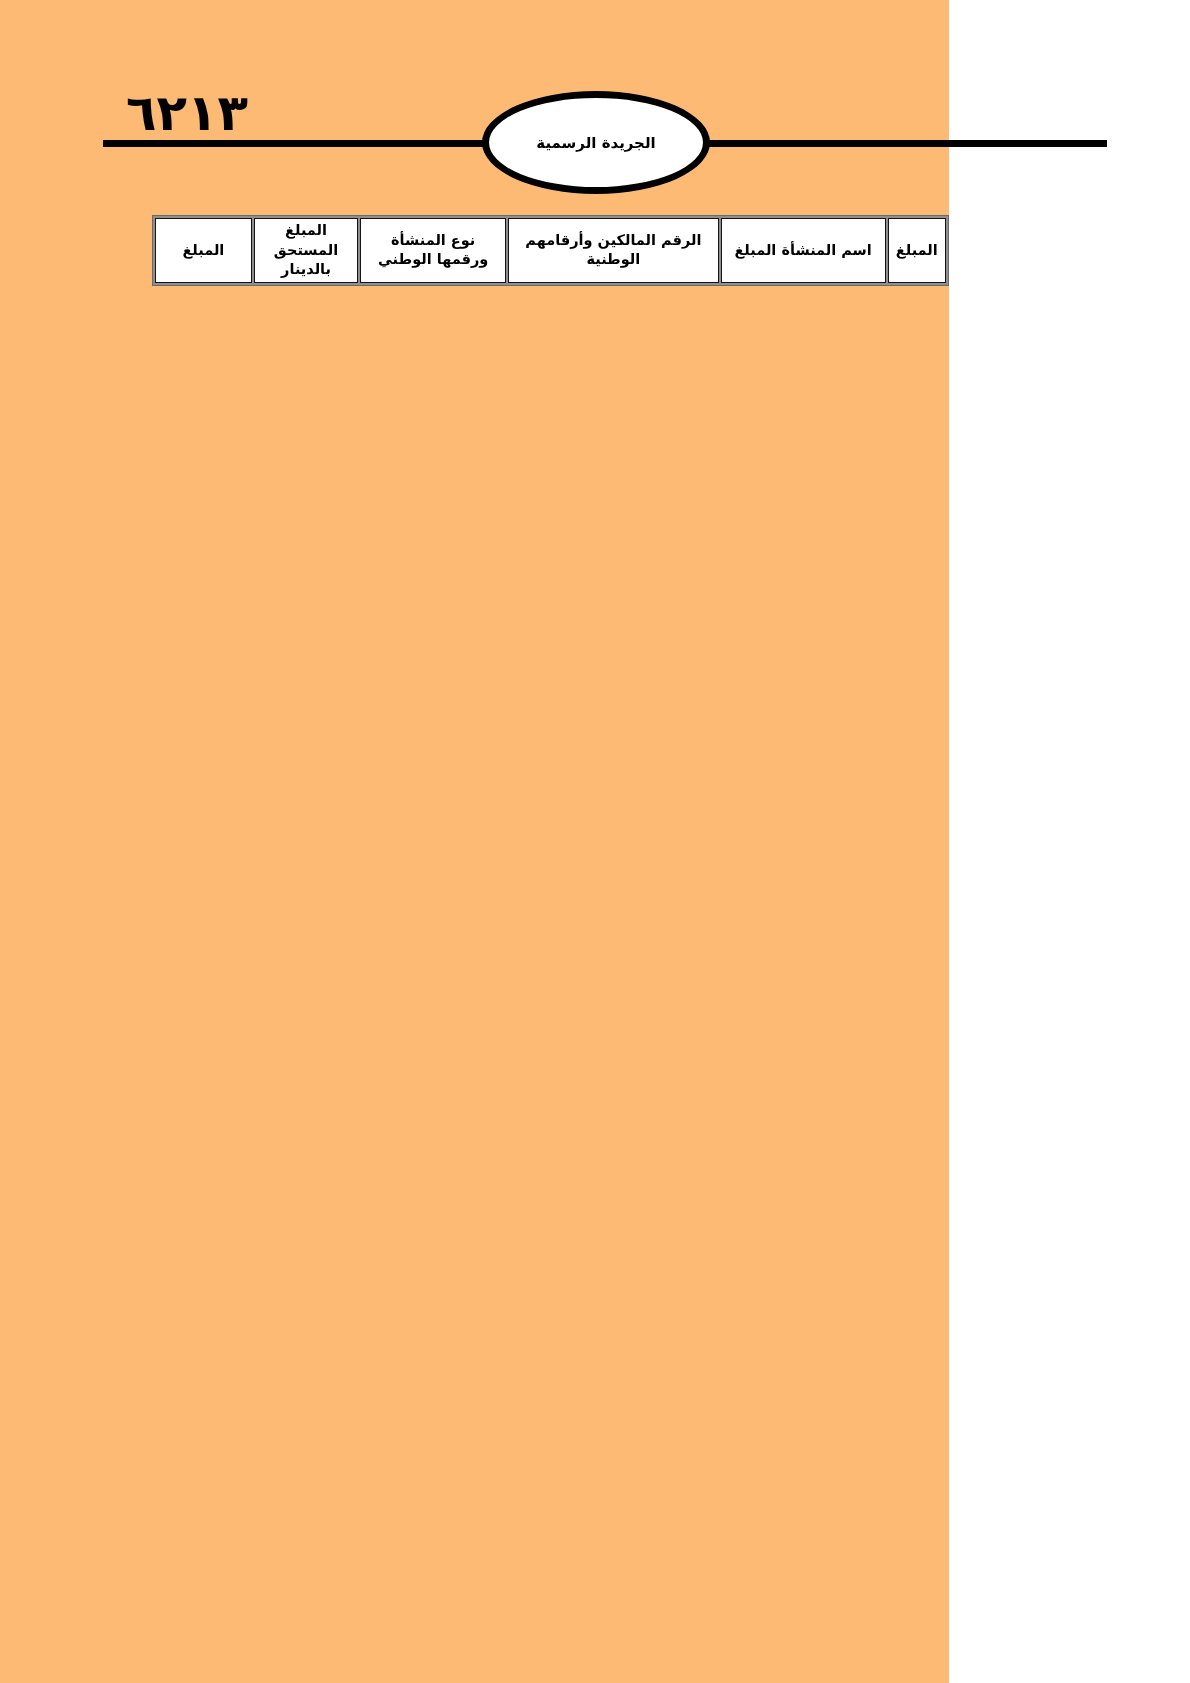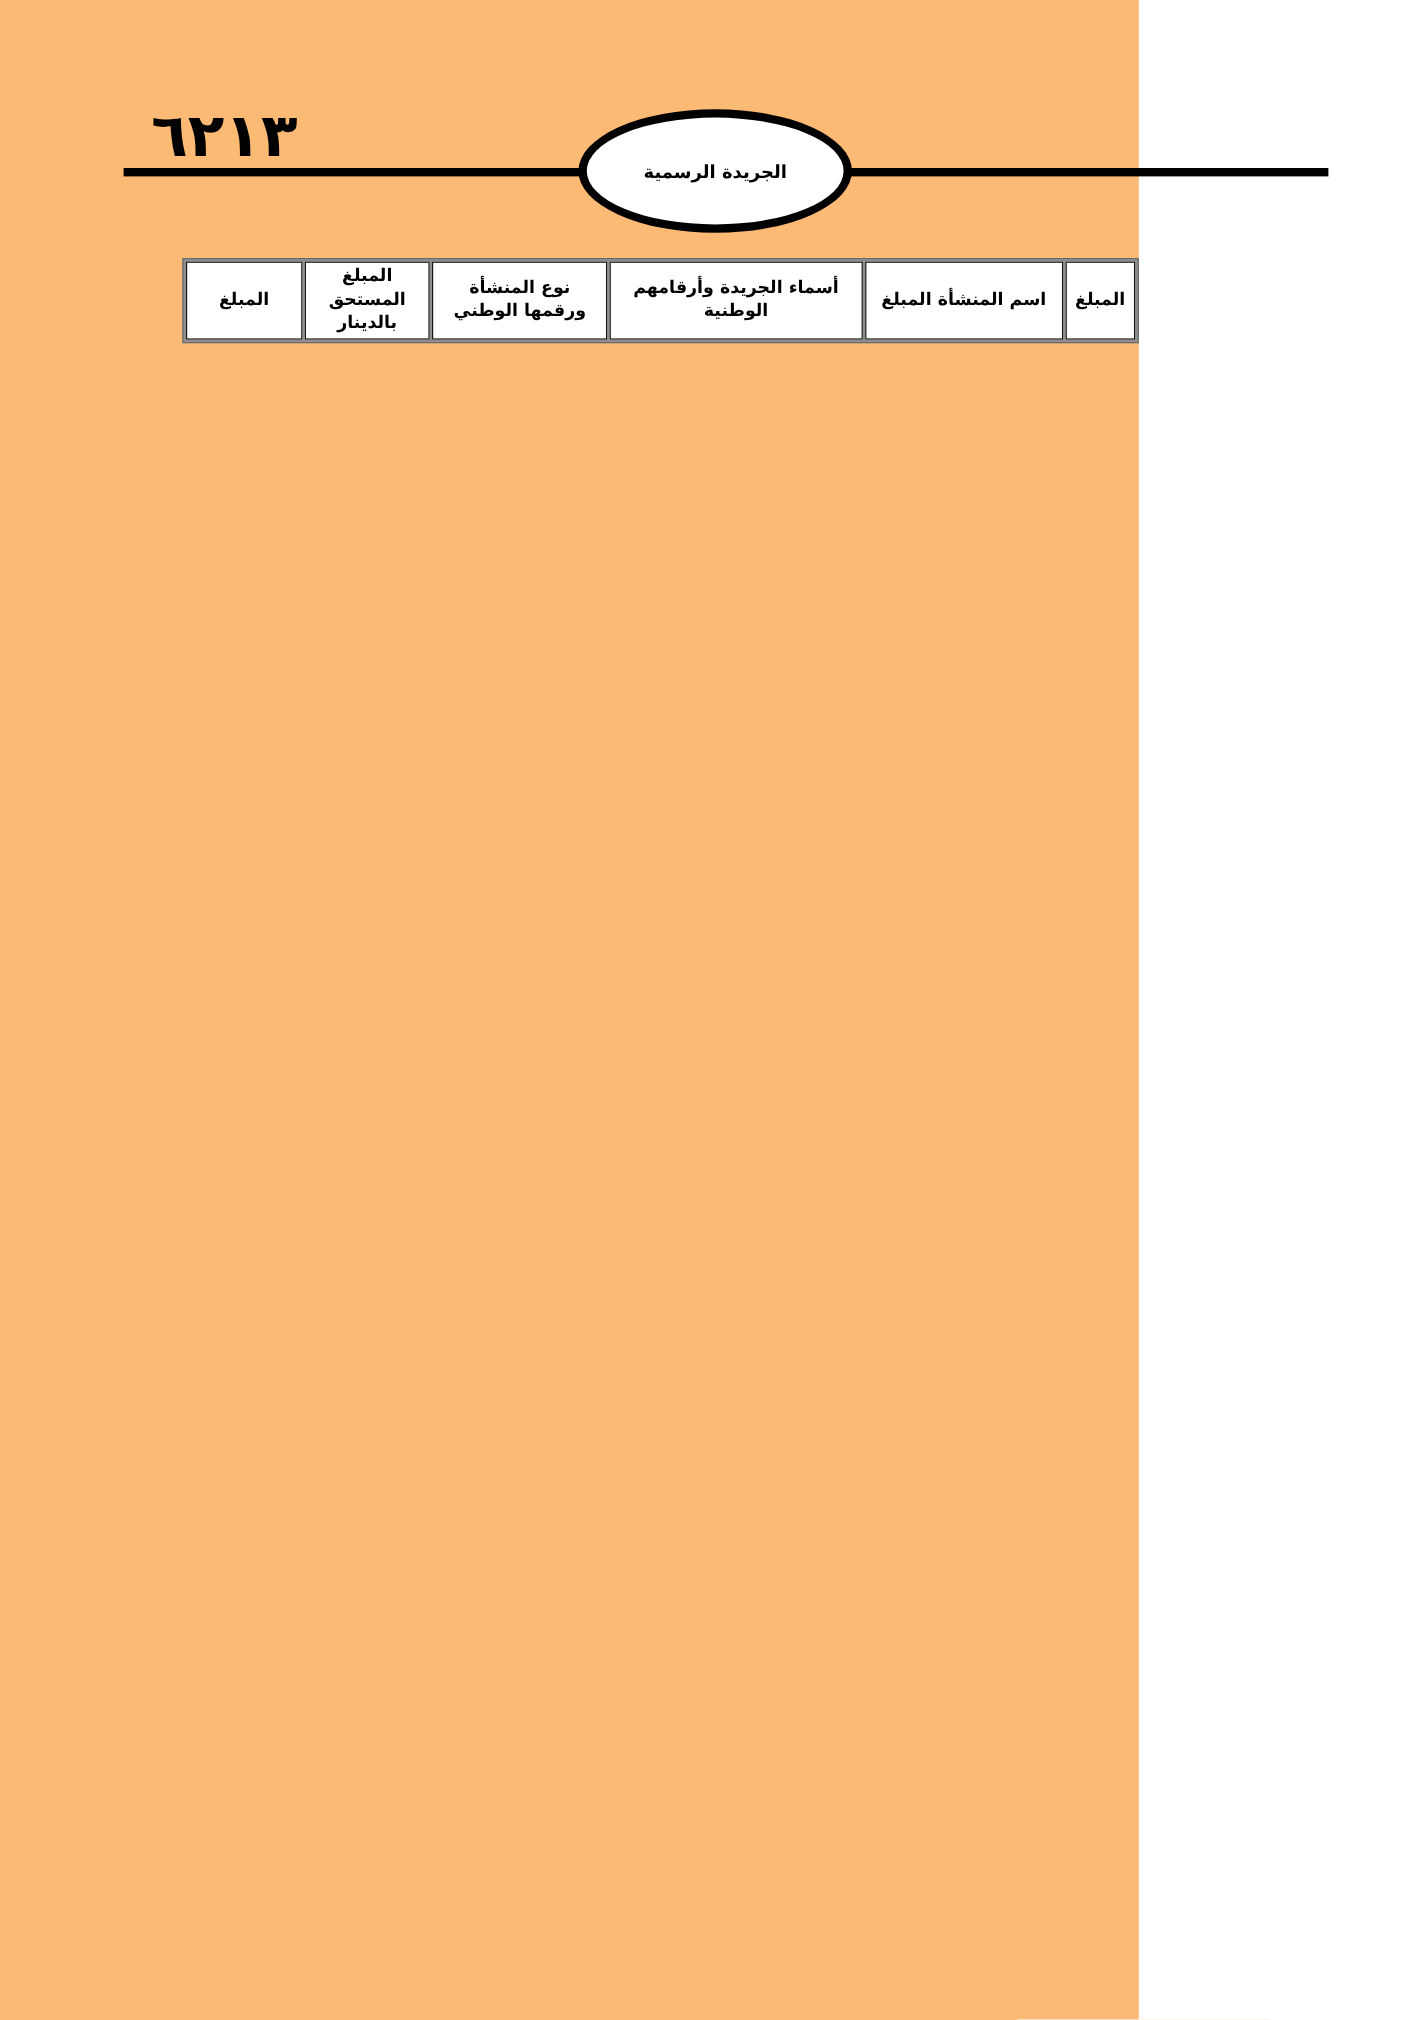--- a/index.html
+++ b/index.html
@@ -94,21 +94,21 @@
       <col style="width:190px">
       <col style="width:244px">
       <col style="width:166px">
       <col style="width:112px">
       <col style="width:108px">
     </colgroup>
     <thead>
       <tr>
         <th>المبلغ</th>
         <th>اسم المنشأة المبلغ</th>
-        <th>أسماء الجريدة وأرقامهم الوطنية</th>
+        <th>الرقم المالكين وأرقامهم الوطنية</th>
         <th>نوع المنشأة
 ورقمها الوطني</th>
         <th>المبلغ المستحق
 بالدينار</th>
         <th>المبلغ</th>
       </tr>
     </thead>
     <tbody id="table-body"></tbody>
   </table>
 

